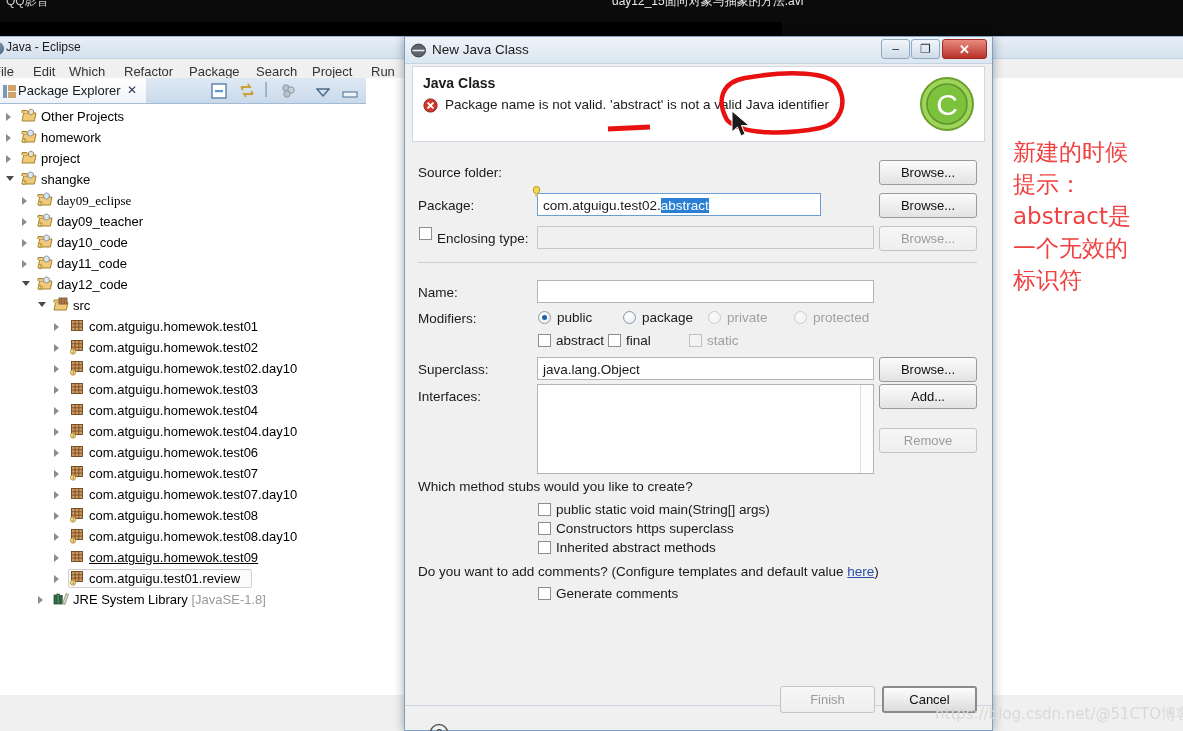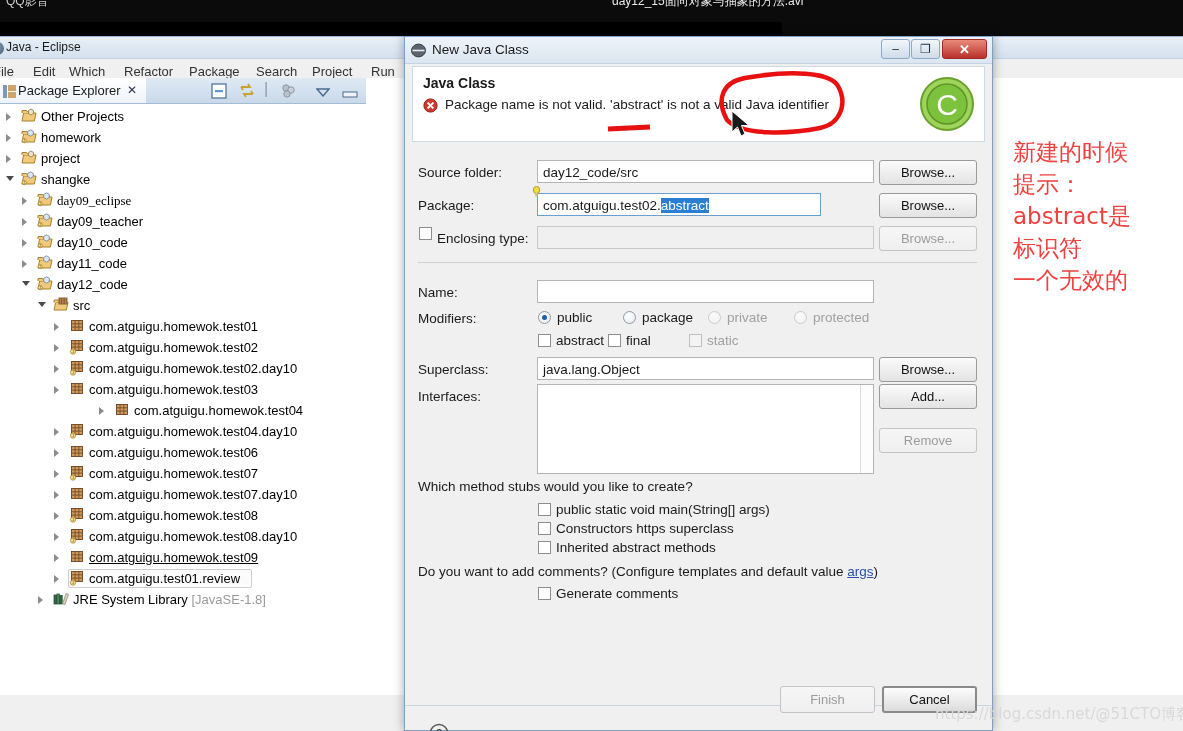--- a/index.html
+++ b/index.html
@@ -574,21 +574,21 @@
         <span class="tlabel" style="left: 89px;">com.atguigu.homewok.test02.day10</span>
       </div>
       <div class="tree-row" style="top: 275px; width: 366px;">
         <span class="twisty closed" style="left: 54px;"></span>
         <span class="ticon" style="left: 69px;"><svg width="16" height="16" viewBox="0 0 16 16">
             <rect x="2.5" y="2.5" width="11" height="10" fill="#cf9a5e" stroke="#6b4422" stroke-width="0.9"></rect>
             <path d="M2.5 5.8 h11 M2.5 9.1 h11 M6.1 2.5 v10 M9.8 2.5 v10" stroke="#6b4422" stroke-width="0.8"></path>
           </svg></span>
         <span class="tlabel" style="left: 89px;">com.atguigu.homewok.test03</span>
       </div>
-      <div class="tree-row" style="top: 296px; width: 366px; margin-left: 45px;">
+      <div class="tree-row" style="top: 296px; width: 366px;">
         <span class="twisty closed" style="left: 54px;"></span>
         <span class="ticon" style="left: 69px;"><svg width="16" height="16" viewBox="0 0 16 16">
             <rect x="2.5" y="2.5" width="11" height="10" fill="#cf9a5e" stroke="#6b4422" stroke-width="0.9"></rect>
             <path d="M2.5 5.8 h11 M2.5 9.1 h11 M6.1 2.5 v10 M9.8 2.5 v10" stroke="#6b4422" stroke-width="0.8"></path>
           </svg></span>
         <span class="tlabel" style="left: 89px;">com.atguigu.homewok.test04</span>
       </div>
       <div class="tree-row" style="top: 317px; width: 366px;">
         <span class="twisty closed" style="left: 54px;"></span>
         <span class="ticon" style="left: 69px;"><svg width="16" height="16" viewBox="0 0 16 16">
@@ -712,21 +712,20 @@
     <span id="dlg-banner-icon">
       <svg width="58" height="58" viewBox="0 0 58 58">
         <circle cx="29" cy="29" r="26" fill="#9fd45a" stroke="#6aa02e" stroke-width="2"></circle>
         <circle cx="29" cy="29" r="20" fill="#7cc23c" stroke="#5e9528" stroke-width="1.5"></circle>
         <text x="29" y="40" font-size="30" fill="#ffffff" text-anchor="middle" font-family="Liberation Sans">C</text>
       </svg>
     </span>
   </div>
 
   <div class="flabel" style="left:13px; top:128px">Source folder:</div>
-  <div class="ftext" style="left:132px; top:123px; width:337px">day12_code/src</div>
   <div class="btn" style="left:474px; top:123px; width:98px">Browse...</div>
 
   <div class="flabel" style="left:13px; top:161px">Package:</div>
   <div class="ftext focused" style="left:132px; top:156px; width:284px"><span>com.atguigu.test02.</span><span class="sel-hl">abstract</span></div>
   <span style="position:absolute;left:127px;top:149px">
     <svg width="9" height="12" viewBox="0 0 9 12">
       <ellipse cx="4.5" cy="4" rx="3.2" ry="3.6" fill="#f2d94e" stroke="#b39a1c"></ellipse>
       <rect x="3.2" y="7" width="2.6" height="3.5" fill="#cfc070"></rect>
     </svg>
   </span>
@@ -780,21 +779,21 @@
 
   <div class="cb" style="left:133px; top:466px"></div>
   <div class="flabel" style="left:151px; top:465px">public static void main(String[] args)</div>
 
   <div class="cb" style="left:133px; top:485px"></div>
   <div class="flabel" style="left:151px; top:484px">Constructors https superclass</div>
 
   <div class="cb" style="left:133px; top:504px"></div>
   <div class="flabel" style="left:151px; top:503px">Inherited abstract methods</div>
 
-  <div class="flabel" style="left:13px; top:527px"><span>Do you want to add comments? (Configure templates and default value </span><span id="link-here">args</span><span>)</span></div>
+  <div class="flabel" style="left:13px; top:527px"><span>Do you want to add comments? (Configure templates and default value </span><span id="link-here">here</span><span>)</span></div>
 
   <div class="cb" style="left:133px; top:550px"></div>
   <div class="flabel" style="left:151px; top:549px">Generate comments</div>
 
   <div id="dlg-sep-line"></div>
 
   <span id="help-icon">
     <svg width="20" height="20" viewBox="0 0 20 20">
       <circle cx="10" cy="10" r="8.6" fill="none" stroke="#5a5a5a" stroke-width="1.5"></circle>
       <text x="10" y="14.5" font-size="12" fill="#3a3a3a" text-anchor="middle" font-family="Liberation Sans">?</text>
@@ -816,17 +815,17 @@
 <span id="cursor-arrow">
   <svg width="26" height="32" viewBox="0 0 26 32">
     <polygon points="2,1 2,22 7.5,17 11,26 15,24 11.5,15.5 19,15.5" fill="#1a1a1a" stroke="#ffffff" stroke-width="1"></polygon>
   </svg>
 </span>
 
 <div id="red-note" style="color: rgb(240, 64, 64);">
     <div>新建的时候</div>
     <div>提示：</div>
     <div>abstract是</div>
+    <div>一个无效的</div>
     <div>标识符</div>
-    <div>一个无效的</div>
   </div>
 
 <div id="watermark">https://blog.csdn.net/@51CTO博客</div>
 
 </body></html>

